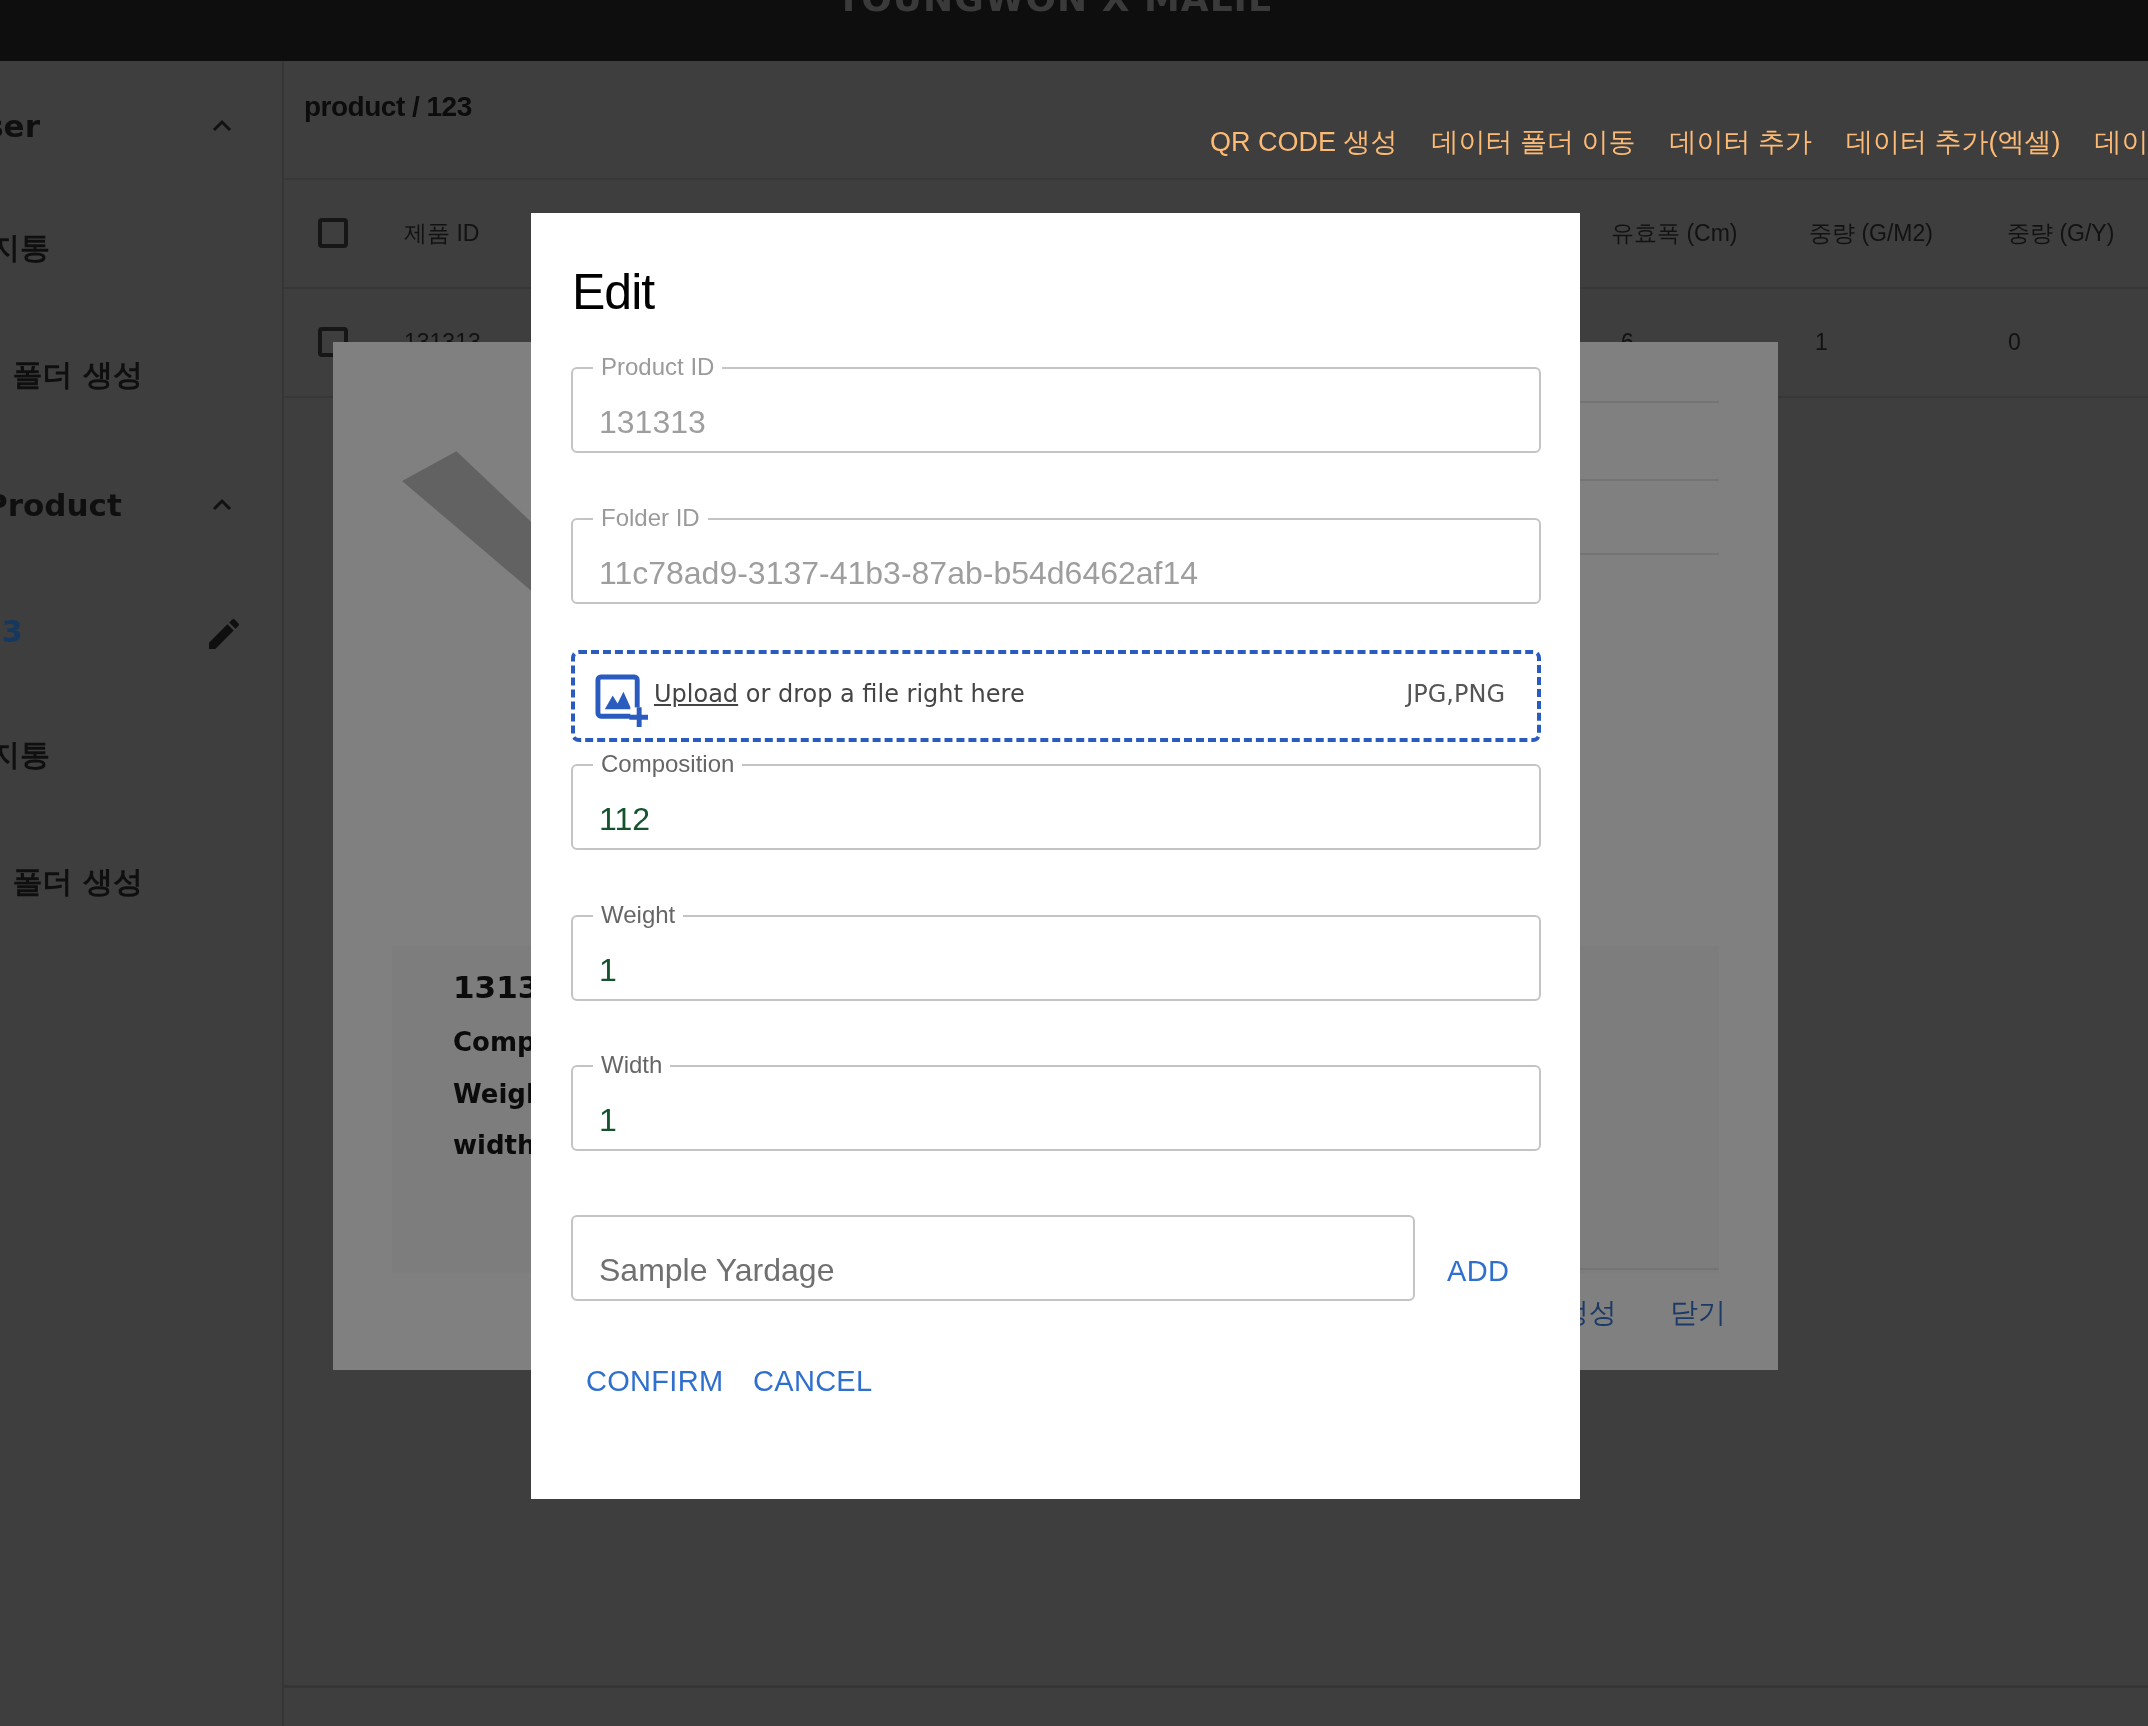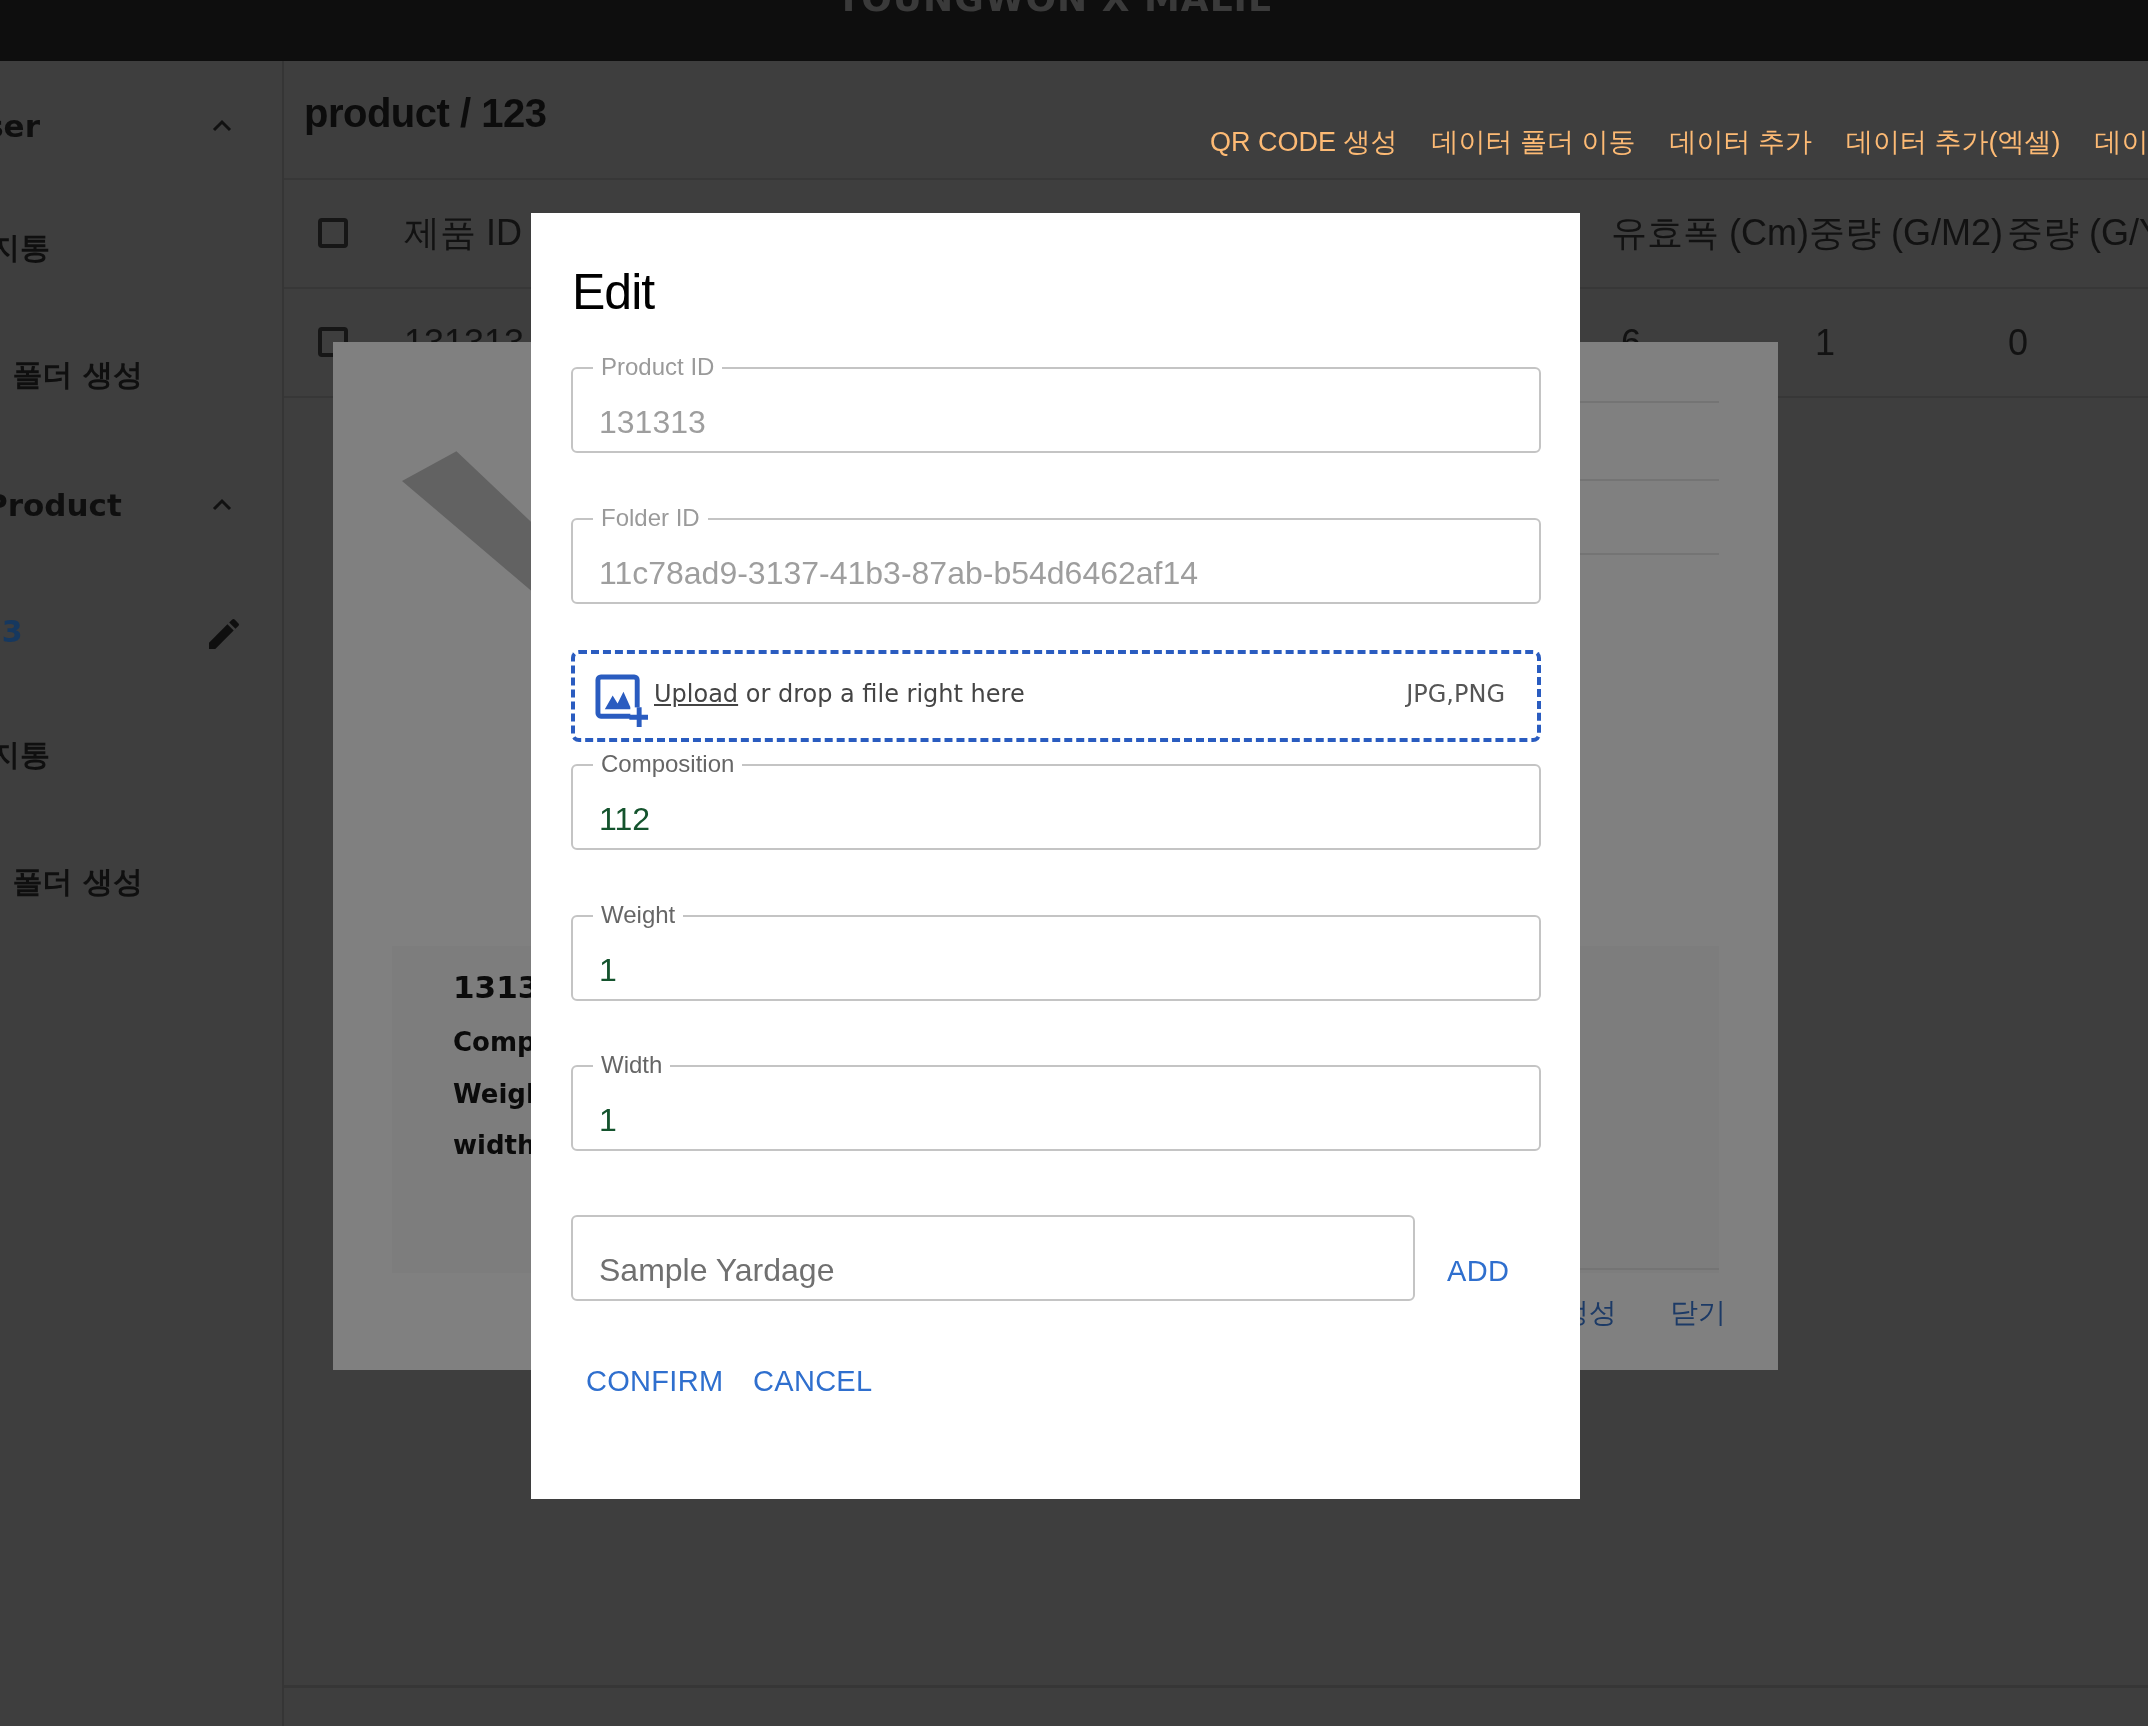--- a/index.html
+++ b/index.html
@@ -34,42 +34,42 @@
     position: absolute; left: 210px; top: 18px; width: 24px; height: 24px;
   }
   .sb-item .pencil { position: absolute; left: 204px; top: 12px; width: 40px; height: 40px; }
   .sb-item.active .txt { color: #16385f; }
 
   .main {
     position: absolute; left: 284px; top: 61px; right: 0; bottom: 0;
   }
   .page-title {
     position: absolute; left: 20px; top: 30px;
-    font-size: 40px; font-weight: bold; color: #0c0c0c;
+    font-size: 28px; font-weight: bold; color: #0c0c0c;
     font-family: "Liberation Sans", sans-serif; letter-spacing: -0.5px;
   }
   .toolbar {
     position: absolute; left: 926px; top: 63px; white-space: nowrap;
     display: flex; gap: 34px;
   }
   .toolbar .tb-link {
     color: #fdba74; font-size: 27px; cursor: pointer;
   }
   .header-sep {
     position: absolute; left: 0; right: 0; top: 117px; height: 2px; background: #373737;
   }
   .table {
     position: absolute; left: 0; right: 0; top: 119px;
   }
   .tr { position: absolute; left: 0; right: 0; height: 107px; border-bottom: 2px solid #373737; }
   .tr.head { top: 0; }
   .tr.row1 { top: 109px; }
   .cell {
     position: absolute; top: 0; height: 107px; display: flex; align-items: center;
-    font-size: 36px; color: #121212; white-space: nowrap;
+    font-size: 23px; color: #121212; white-space: nowrap;
   }
   .checkbox {
     position: absolute; left: 34px; top: 38px; width: 30px; height: 30px;
     border: 4px solid #161616; border-radius: 4px; box-sizing: border-box;
   }
   .main-footer-line {
     position: absolute; left: 0; right: 0; top: 1624px; height: 3px; background: #363636;
   }
 
   

